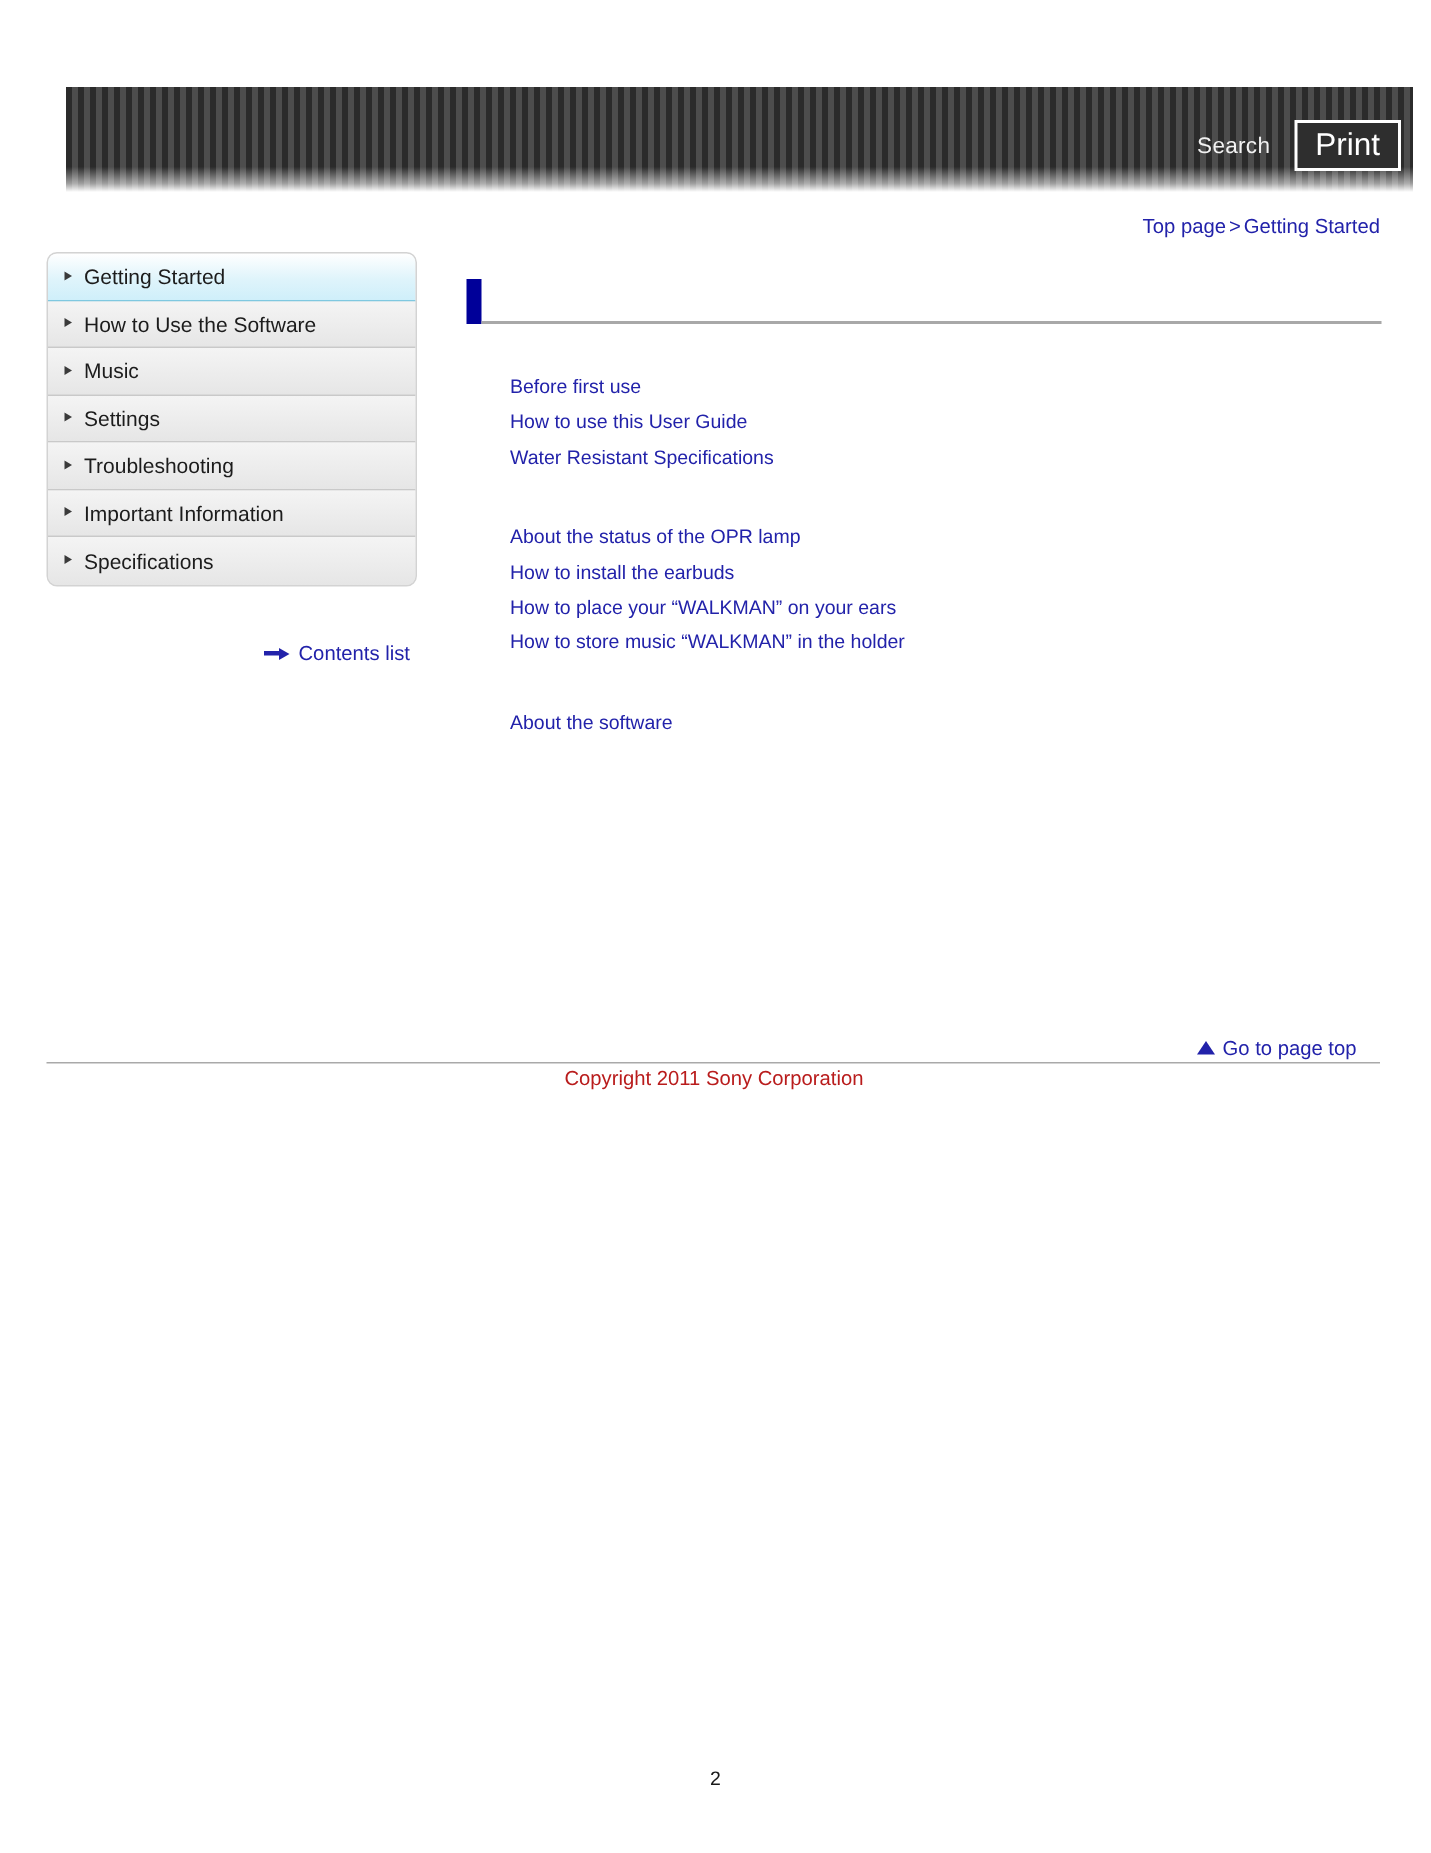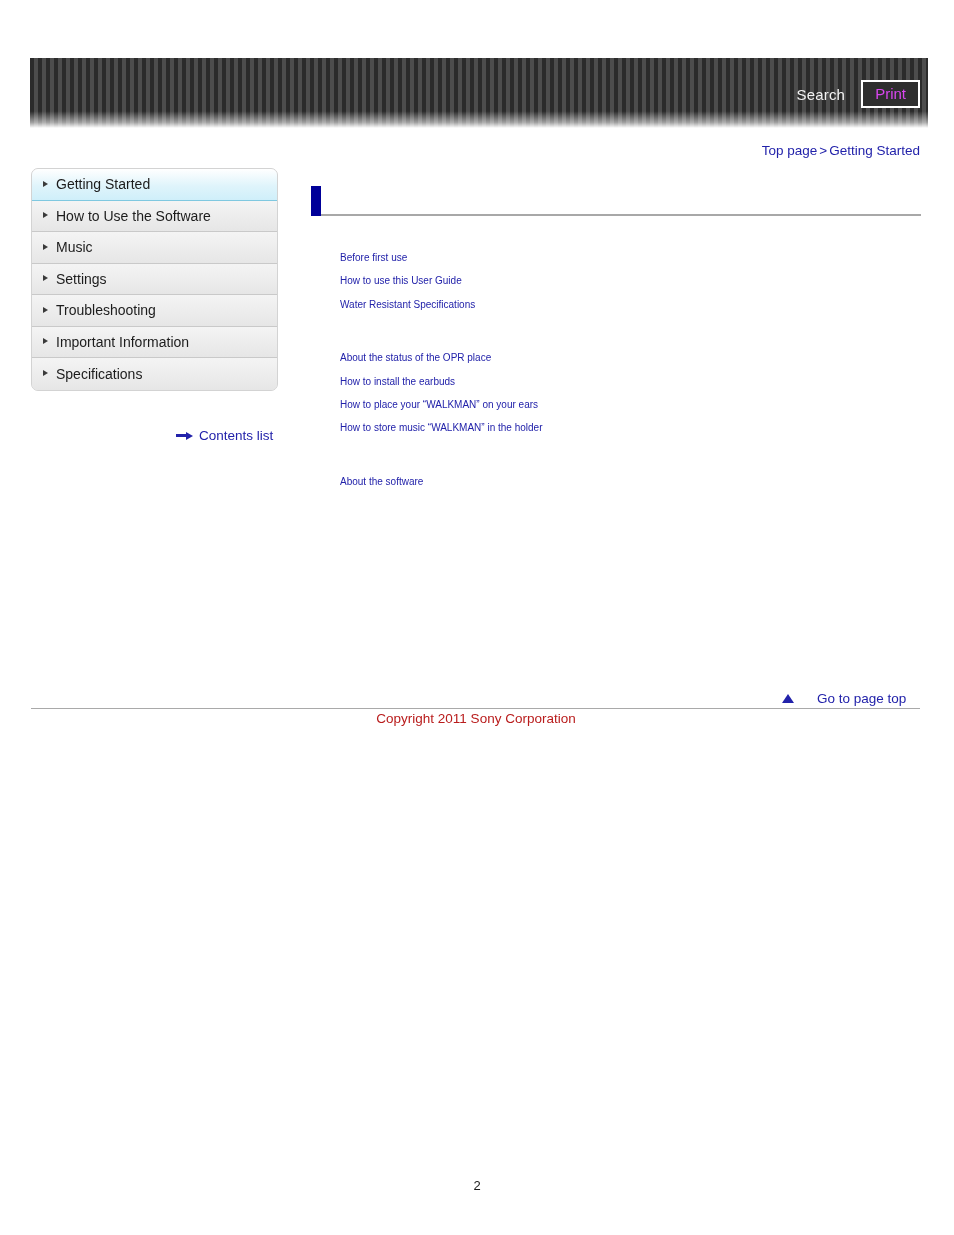--- a/index.html
+++ b/index.html
@@ -22,21 +22,21 @@
   #page {
     position: absolute;
     left: 0; top: 0;
     width: 954px;
     height: 1235px;
   }
 
   
   #header-banner {
     position: absolute;
-    left: 30px;
+    left: 44px;
     top: 58px;
     width: 898px;
     height: 70px;
     background-image:
       linear-gradient(to bottom,
         rgba(255,255,255,0) 0%,
         rgba(255,255,255,0) 76%,
         rgba(255,255,255,0.55) 92%,
         rgba(255,255,255,1) 100%),
       repeating-linear-gradient(to right,
@@ -54,23 +54,23 @@
   #search-label {
     color: #f2f2f2;
     font-size: 15px;
     letter-spacing: 0.2px;
     line-height: 1;
     cursor: pointer;
   }
   #print-button {
     border: 2px solid #ffffff;
     background: #2e2e2e;
-    color: #d946ef;
+    color: #ffffff;
     font-family: "Liberation Sans", sans-serif;
-    font-size: 15px;
+    font-size: 21px;
     padding: 4px 12px 5px 12px;
     line-height: 1;
     cursor: pointer;
   }
 
   
   #breadcrumb {
     position: absolute;
     right: 34px;
     top: 143px;
@@ -193,37 +193,37 @@
     padding-bottom: 1px;
     line-height: 1.1;
   }
 
   .link-group {
     margin-top: 30px;
   }
   .link-group:first-of-type { margin-top: 32px; }
   .content-link {
     display: block;
-    font-size: 10px;
+    font-size: 13px;
     color: #2222aa;
     line-height: 23.4px;
     padding-left: 29px;
     text-decoration: none;
     white-space: nowrap;
     cursor: pointer;
   }
 
   
   #go-top-link {
     position: absolute;
-    left: 782px;
+    left: 798px;
     top: 691px;
     display: flex;
     align-items: center;
-    gap: 23px;
+    gap: 5px;
     font-size: 13.5px;
     color: #2222aa;
     cursor: pointer;
     white-space: nowrap;
   }
   .triangle-up-icon {
     display: inline-block;
     width: 0; height: 0;
     border-left: 6px solid transparent;
     border-right: 6px solid transparent;
@@ -325,21 +325,21 @@
 
     <div class="link-group">
       <a class="content-link" href="#">Before first use</a>
       <a class="content-link" href="#">How to use this User Guide</a>
       <a class="content-link" href="#">Water Resistant Specifications</a>
     </div>
 
 
 
     <div class="link-group">
-      <a class="content-link" href="#">About the status of the OPR place</a>
+      <a class="content-link" href="#">About the status of the OPR lamp</a>
       <a class="content-link" href="#">How to install the earbuds</a>
       <a class="content-link" href="#">How to place your “WALKMAN” on your ears</a>
       <a class="content-link" href="#">How to store music “WALKMAN” in the holder</a>
     </div>
 
     <div class="link-group">
       <a class="content-link" href="#">About the software</a>
     </div>
 
   </div>

